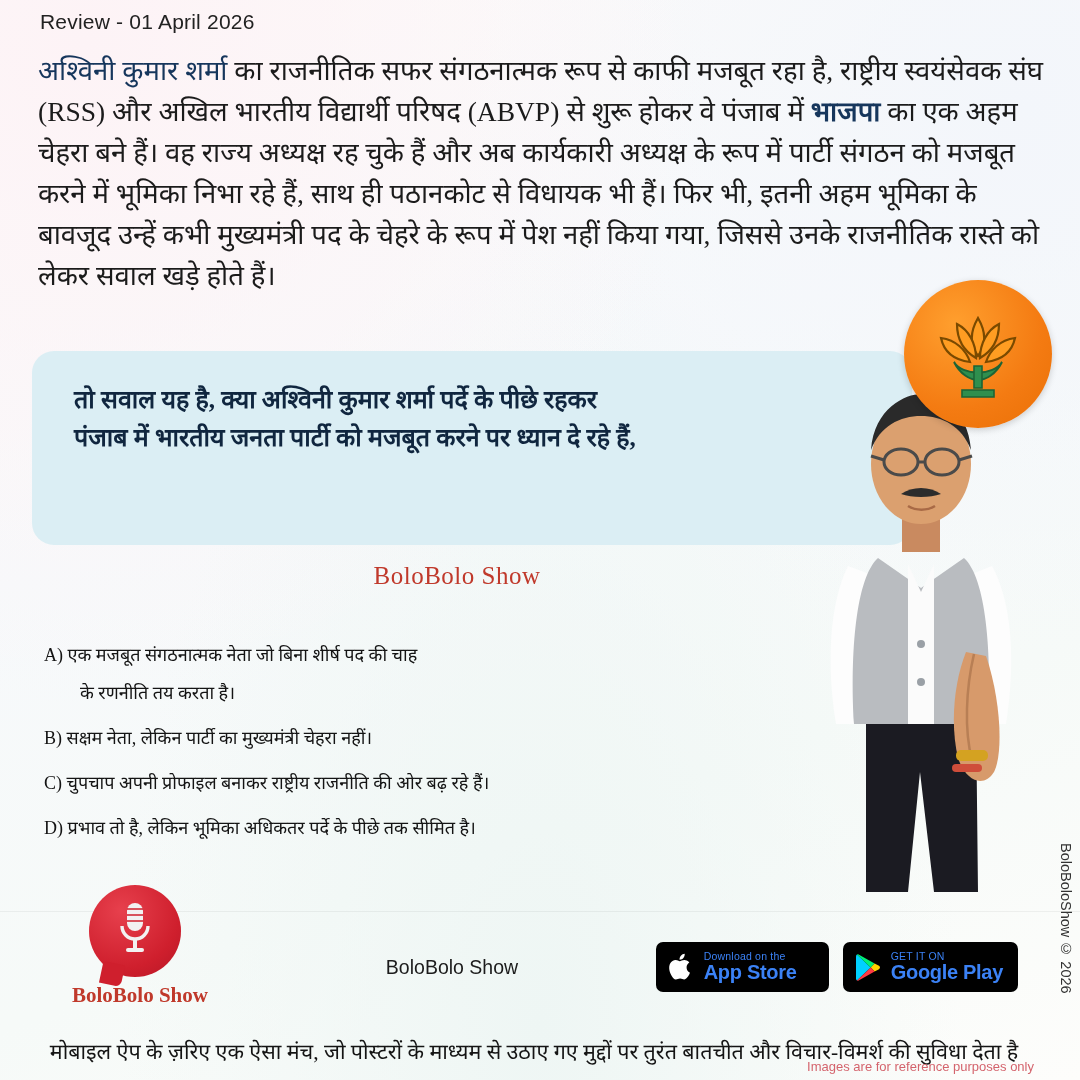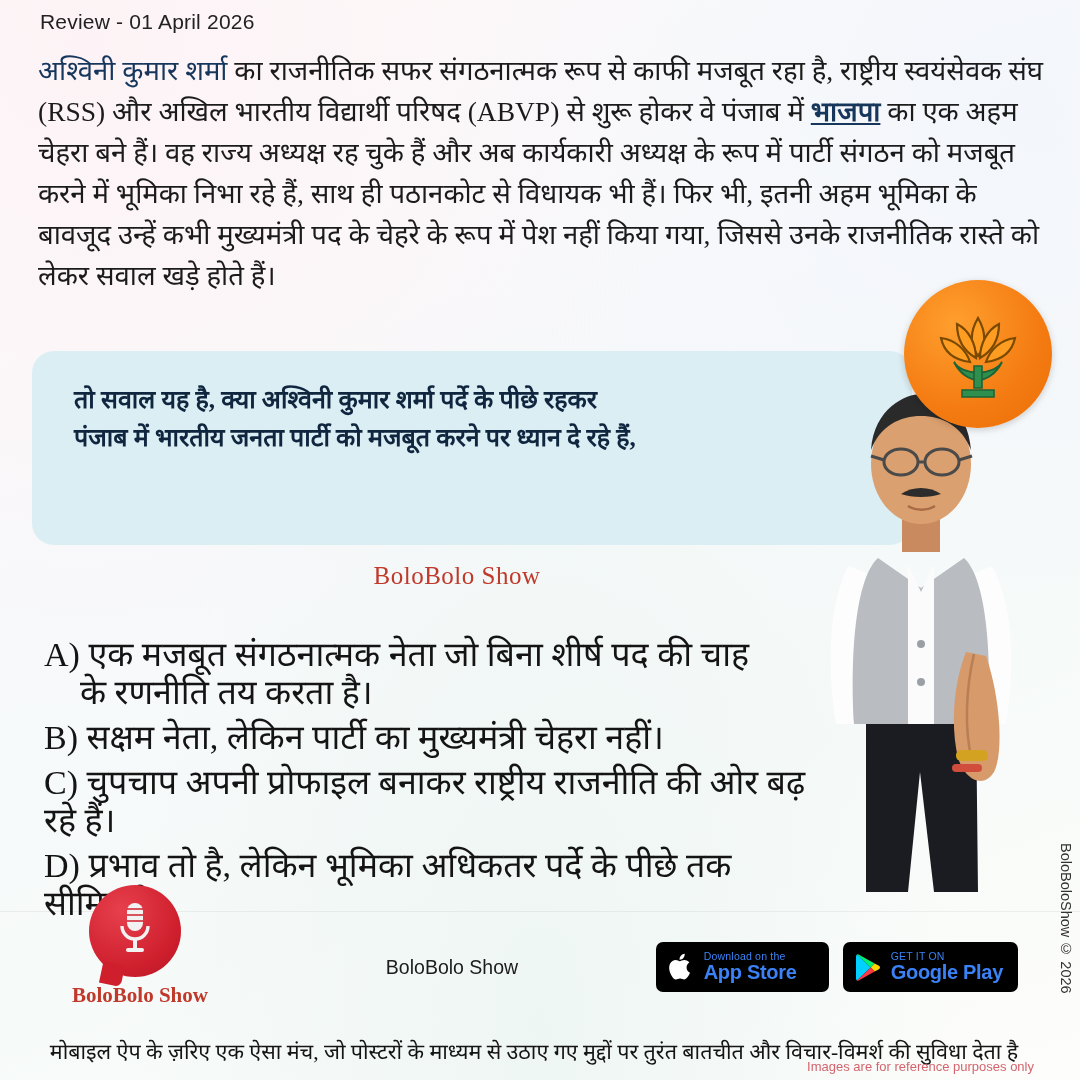--- a/index.html
+++ b/index.html
@@ -33,21 +33,21 @@
     position: absolute;
     left: 38px; top: 50px;
     width: 1008px;
     font-family: "Liberation Serif", serif;
     font-size: 27.5px;
     line-height: 41px;
     color: #1b1b1b;
     text-align: left;
   }
   .intro b { font-weight: normal; color: #16365c; }
-  .intro .hl { font-weight: bold; color: #16365c; text-decoration: underline; }
+  .intro .hl { font-weight: bold; color: #16365c; }
 
   
   .bjp-logo {
     position: absolute;
     right: 28px; top: 280px;
     width: 148px; height: 148px;
     border-radius: 50%;
     background: radial-gradient(circle at 35% 30%, #ff9f2e 0%, #f47b12 60%, #e96f06 100%);
     box-shadow: 0 2px 7px rgba(0,0,0,.18);
     z-index: 6;
@@ -84,21 +84,21 @@
     color: #c0392b;
     letter-spacing: .5px;
   }
 
   
   .options {
     position: absolute;
     left: 44px; top: 636px;
     width: 770px;
     font-family: "Liberation Serif", serif;
-    font-size: 34px;
+    font-size: 18px;
     line-height: 38px;
     color: #141414;
   }
   .options .opt { margin-bottom: 7px; }
   .options .opt .cont { display: block; padding-left: 36px; }
 
   
   .speaker {
     position: absolute;
     right: 10px; bottom: 168px;

